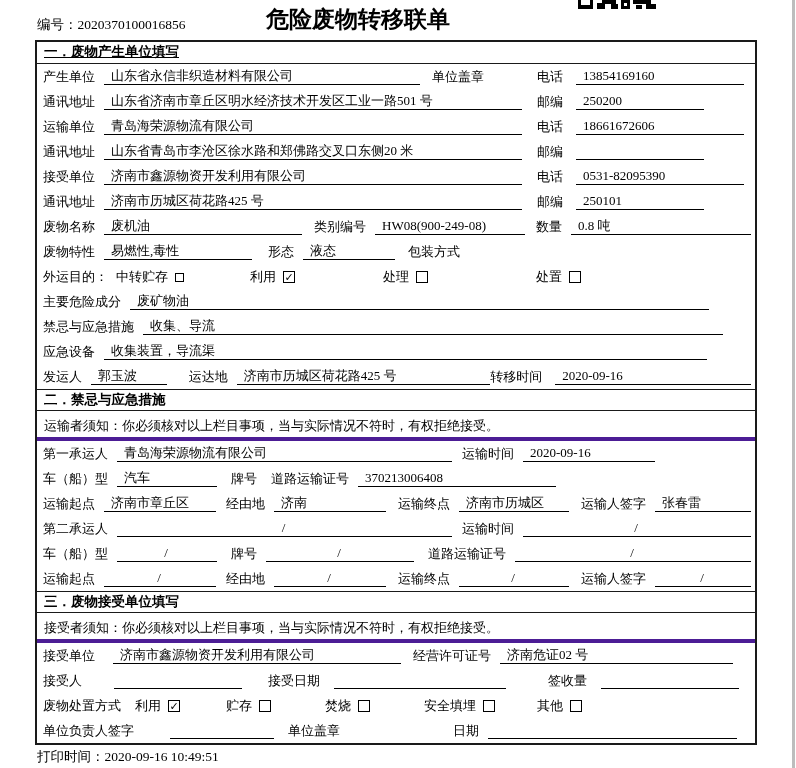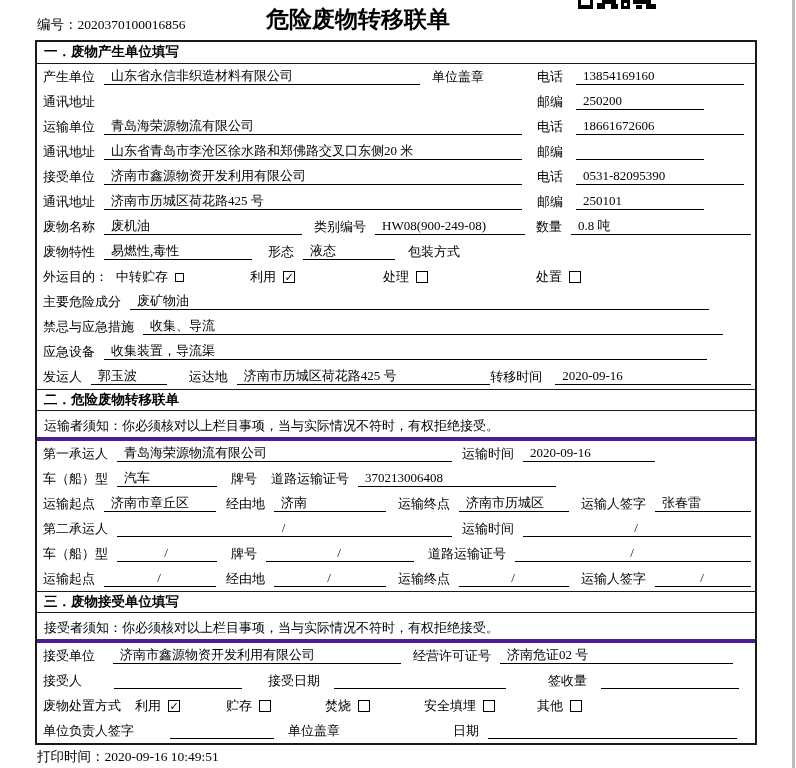--- a/index.html
+++ b/index.html
@@ -21,21 +21,21 @@
   .form {
     position:absolute; left:35px; top:40px; width:722px;
     border:2px solid #1a1a1a; background:#fff;
   }
   .sec-title {
     height:22px; line-height:20px; padding-left:7px;
     font-size:13.5px; font-weight:700;
     font-family:"Liberation Sans","DejaVu Sans",sans-serif;
     border-top:1px solid #1a1a1a; border-bottom:1px solid #1a1a1a;
   }
-  .sec-title.first { border-top:none; }
+  .sec-title.first { border-top:none;text-decoration:underline; }
   .notice { height:30px; line-height:29px; padding-left:7px; font-size:13px; border-bottom:4px solid #4c1d95; }
 
   .row {
     display:flex; align-items:flex-end; height:25px;
     padding:0 4px 4px 6px; font-size:13px;
   }
   .lb { white-space:nowrap; line-height:16px; }
   .f {
     display:inline-block; border-bottom:1px solid #000;
     white-space:nowrap; overflow:hidden; line-height:16px; height:17px;
@@ -84,20 +84,21 @@
       <span class="f" style="width:316px">山东省永信非织造材料有限公司</span>
       <span class="lb" style="margin-left:12px">单位盖章</span>
       <span class="rg">
           <span class="lb">电话</span>
           <span class="f" style="width:168px">13854169160</span>
         </span>
     </div>
 
     <div class="row">
       <span class="lb">通讯地址</span>
+      <span class="f" style="width:418px">山东省济南市章丘区明水经济技术开发区工业一路501 号</span>
       <span class="rg">
           <span class="lb">邮编</span>
           <span class="f" style="width:128px;margin-right:40px">250200</span>
         </span>
     </div>
 
     <div class="row">
       <span class="lb">运输单位</span>
       <span class="f" style="width:418px">青岛海荣源物流有限公司</span>
       <span class="rg">
@@ -189,21 +190,21 @@
       <span class="lb">发运人</span>
       <span class="f" style="width:78px">郭玉波</span>
       <span class="lb" style="margin-left:22px">运达地</span>
       <span class="f" style="width:262px">济南市历城区荷花路425 号</span>
       <span class="rg" style="width:270px">
           <span class="lb" style="width:56px">转移时间</span>
           <span class="f grow">2020-09-16</span>
         </span>
     </div>
 
-    <div class="sec-title">二．危险废物转移联单</div>
+    <div class="sec-title">二．禁忌与应急措施</div>
     <div class="notice">运输者须知：你必须核对以上栏目事项，当与实际情况不符时，有权拒绝接受。</div>
 
     <div class="row">
       <span class="lb">第一承运人</span>
       <span class="f" style="width:335px">青岛海荣源物流有限公司</span>
       <span class="lb" style="margin-left:10px">运输时间</span>
       <span class="f" style="width:132px">2020-09-16</span>
     </div>
 
     <div class="row">

